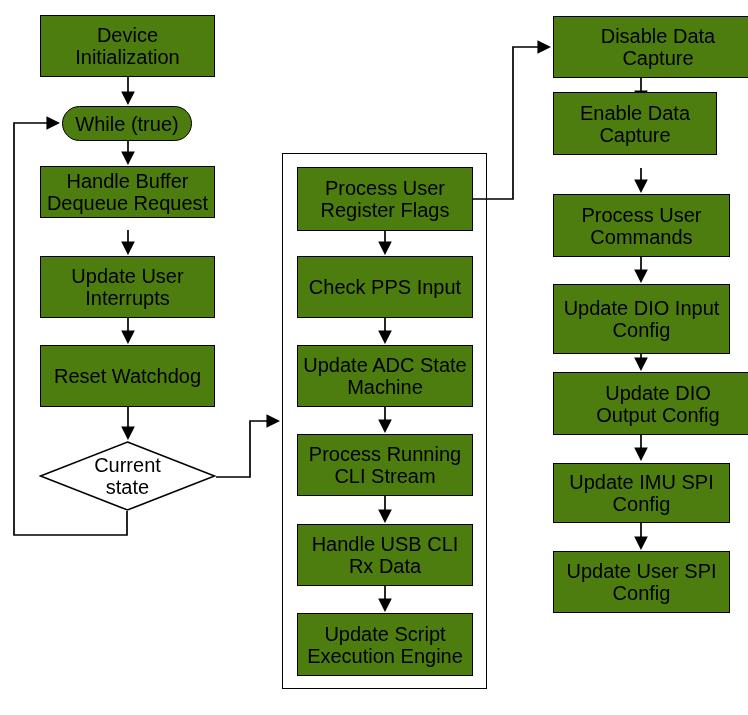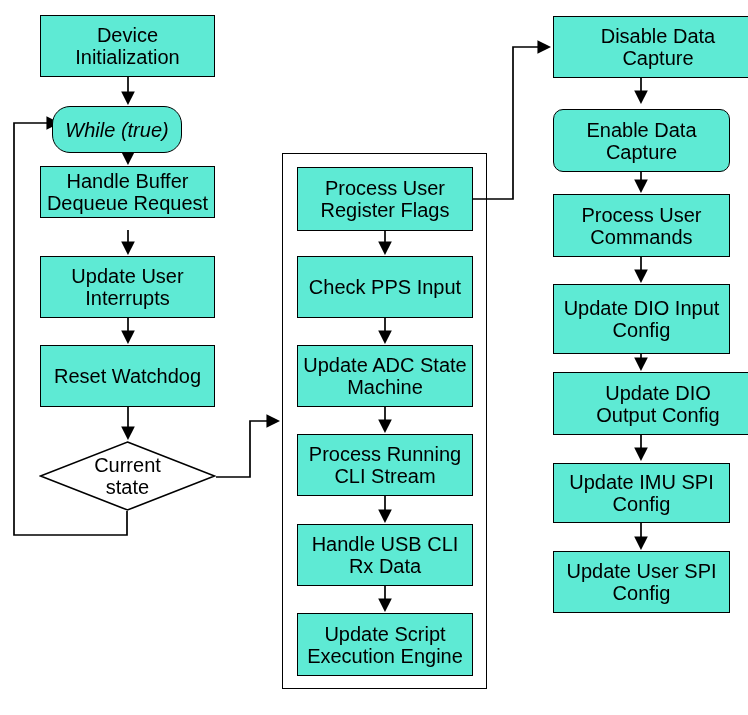--- a/index.html
+++ b/index.html
@@ -27,21 +27,21 @@
   }
   .edges path {
     stroke: #000000;
     stroke-width: 1.7;
     fill: none;
   }
   .node {
     position: absolute;
     box-sizing: border-box;
     border: 1.8px solid #000000;
-    background: #5eead4;
+    background: #4d7c0f;
     display: flex;
     align-items: center;
     justify-content: center;
     text-align: center;
     white-space: pre-line;
   }
   .stadium {
     border-radius: 18px;
   }
   .panel {
@@ -104,21 +104,21 @@
     <path d="M641 346 L641 369" marker-end="url(#ah)"></path>
     <path d="M641 435 L641 459" marker-end="url(#ah)"></path>
     <path d="M641 523 L641 548" marker-end="url(#ah)"></path>
   </svg>
 
   <div class="panel" style="left:282px; top:153px; width:205px; height:536px;"></div>
 
   <div class="node" style="left:40px; top:15px; width:175px; height:62px;">Device
 Initialization</div>
 
-  <div class="node stadium" style="left:52px; top:106px; width:130px; height:47px;font-style:italic;">While (true)</div>
+  <div class="node stadium" style="left:62px; top:106px; width:130px; height:35px;">While (true)</div>
 
   <div class="node" style="left:40px; top:166px; width:175px; height:52px;">Handle Buffer
 Dequeue Request</div>
 
   <div class="node" style="left:40px; top:256px; width:175px; height:62px;">Update User
 Interrupts</div>
 
   <div class="node" style="left:40px; top:345px; width:175px; height:62px;">Reset Watchdog</div>
 
   <div class="diamond" style="left:39px; top:441px; width:177px; height:70px;">
@@ -142,21 +142,21 @@
 
   <div class="node" style="left:297px; top:524px; width:176px; height:62px;">Handle USB CLI
 Rx Data</div>
 
   <div class="node" style="left:297px; top:613px; width:176px; height:63px;">Update Script
 Execution Engine</div>
 
   <div class="node" style="left:553px; top:16px; width:210px; height:62px;">Disable Data
 Capture</div>
 
-  <div class="node" style="left:553px; top:109px; width:177px; height:63px;border-radius:10px;">Enable Data
+  <div class="node" style="left:553px; top:92px; width:164px; height:63px;">Enable Data
 Capture</div>
 
   <div class="node" style="left:553px; top:194px; width:177px; height:63px;">Process User
 Commands</div>
 
   <div class="node" style="left:553px; top:284px; width:177px; height:70px;">Update DIO Input
 Config</div>
 
   <div class="node" style="left:553px; top:372px; width:210px; height:63px;">Update DIO
 Output Config</div>

